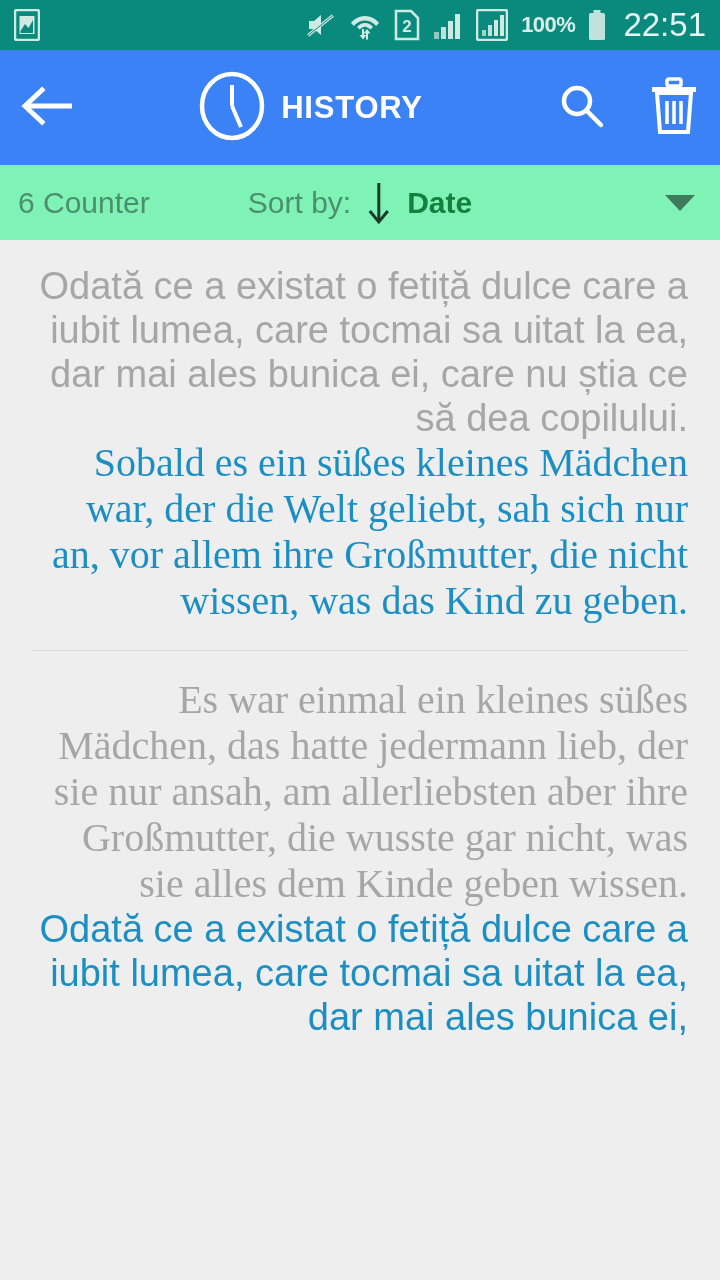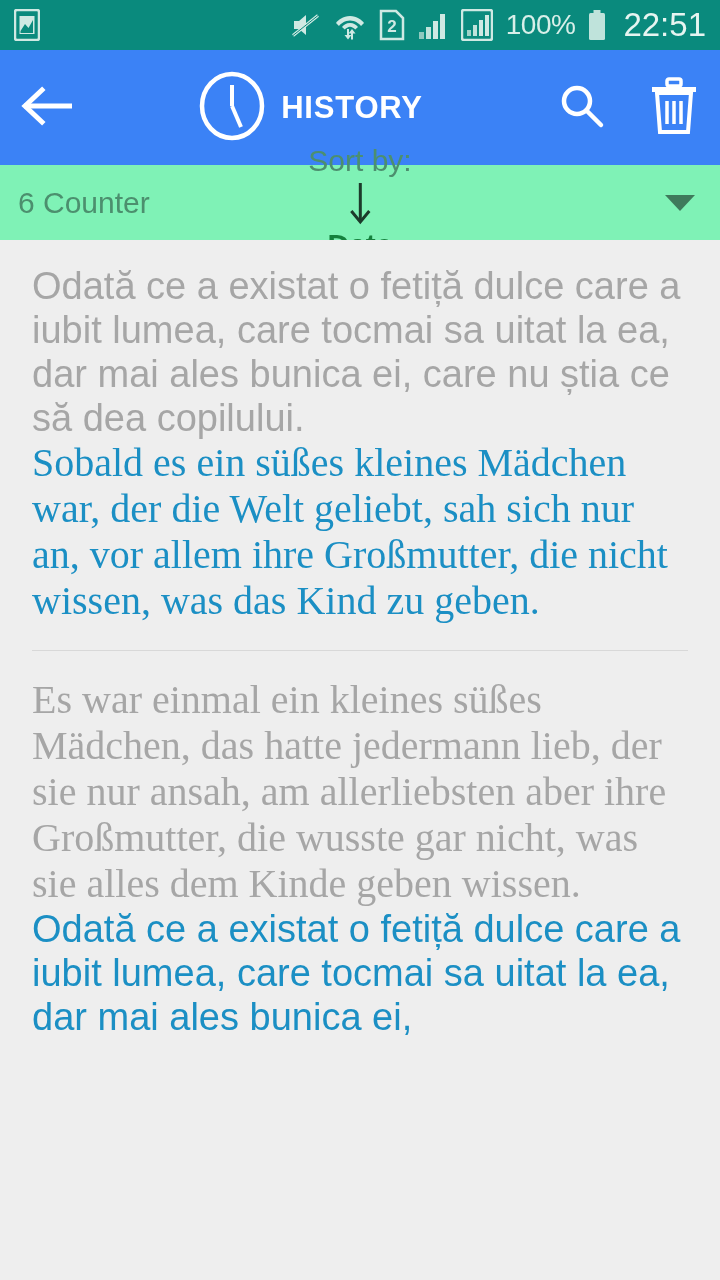--- a/index.html
+++ b/index.html
@@ -15,22 +15,23 @@
   .statusbar{
     position:relative; height:50px; width:100%;
     background:#0a8a7d;
     display:flex; align-items:center;
     padding:0 14px;
   }
   .sb-left{ display:flex; align-items:center; }
   .sb-right{ margin-left:auto; display:flex; align-items:center; gap:13px; }
   .sb-ic{ display:flex; align-items:center; justify-content:center; }
   .sb-battpct{
-    color:#d8efe9; font-size:28px; letter-spacing:-0.5px;
+    color:#d8efe9; font-size:22px; letter-spacing:-0.5px;
     font-family:"Liberation Sans", sans-serif;
+    font-weight:bold;
   }
   .sb-clock{
     color:#e6f5f1; font-size:33px; letter-spacing:0px;
     margin-left:4px;
   }
 
   
   .appbar{
     position:relative; height:115px; width:100%;
     background:#3b82f6;
@@ -62,21 +63,20 @@
     display:flex; align-items:center;
   }
   .sb-counter{
     color:#4c8f6e; font-size:30px; padding-left:18px;
     white-space:nowrap;
   }
   .sb-sortgroup{
     position:absolute; left:50%; transform:translateX(-50%);
     display:flex; align-items:center; gap:0px;
     cursor:pointer;
-    flex-direction:column;
   }
   .sb-sortlabel{ color:#4c8f6e; font-size:30px; }
   .sb-arrowbox{ width:56px; display:flex; align-items:center; justify-content:center; }
   .sb-sortvalue{ color:#15803d; font-size:30px; font-weight:bold; }
   .sb-caret{
     position:absolute; right:18px;
     width:44px; height:75px;
     display:flex; align-items:center; justify-content:center;
     cursor:pointer;
   }
@@ -91,20 +91,21 @@
   .list{
     position:absolute; top:240px; left:0; right:0; bottom:0;
     background:#eeeeee;
     overflow:hidden;
   }
   .card{ padding:0 32px; }
   .card-pad-1{ padding-top:24px; }
   .txt{
     margin:0; padding:0;
     word-wrap:break-word;
+    text-align:right;
   }
   
   .sans{
     font-family:"Liberation Sans", sans-serif;
     font-size:38px; line-height:44px; letter-spacing:0px;
   }
   
   .serif{
     font-family:"Liberation Serif", serif;
     font-size:40px; line-height:46px;

